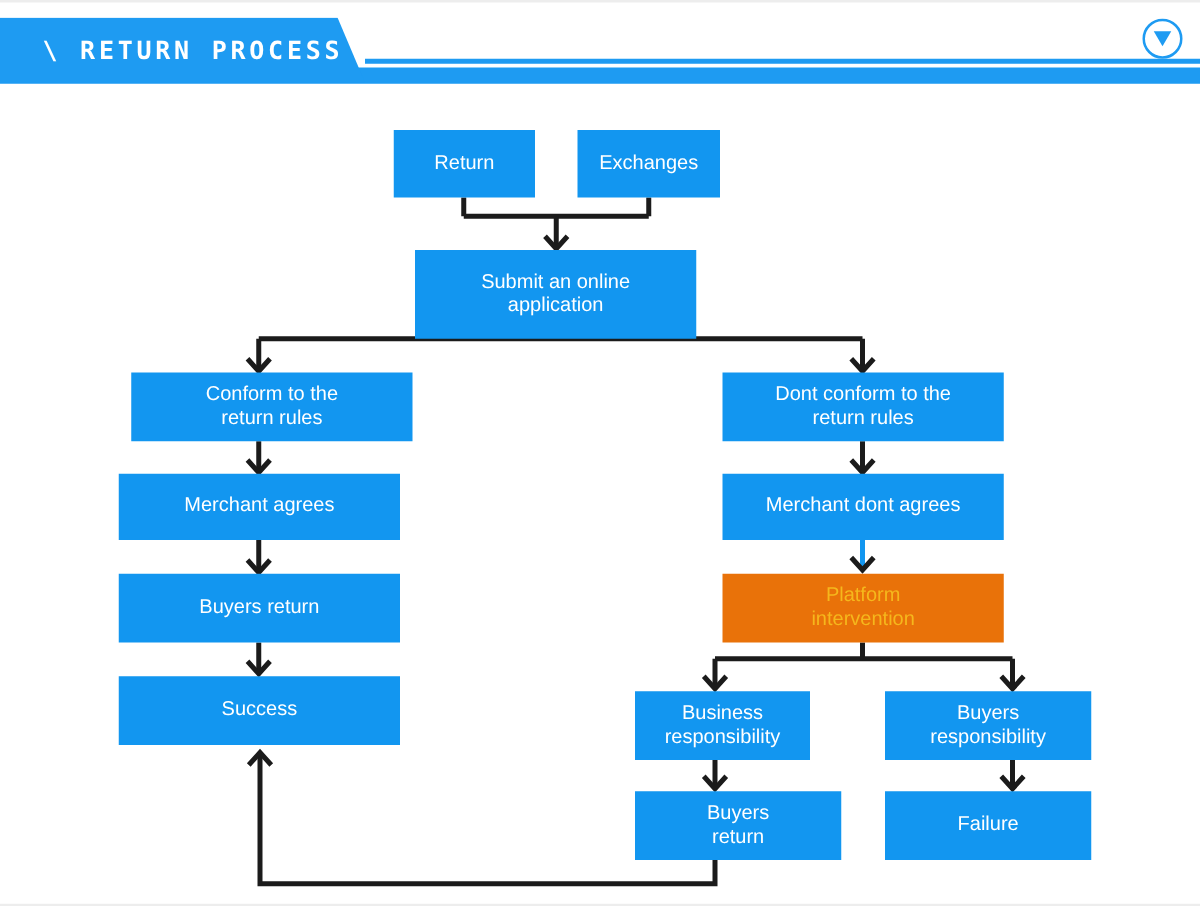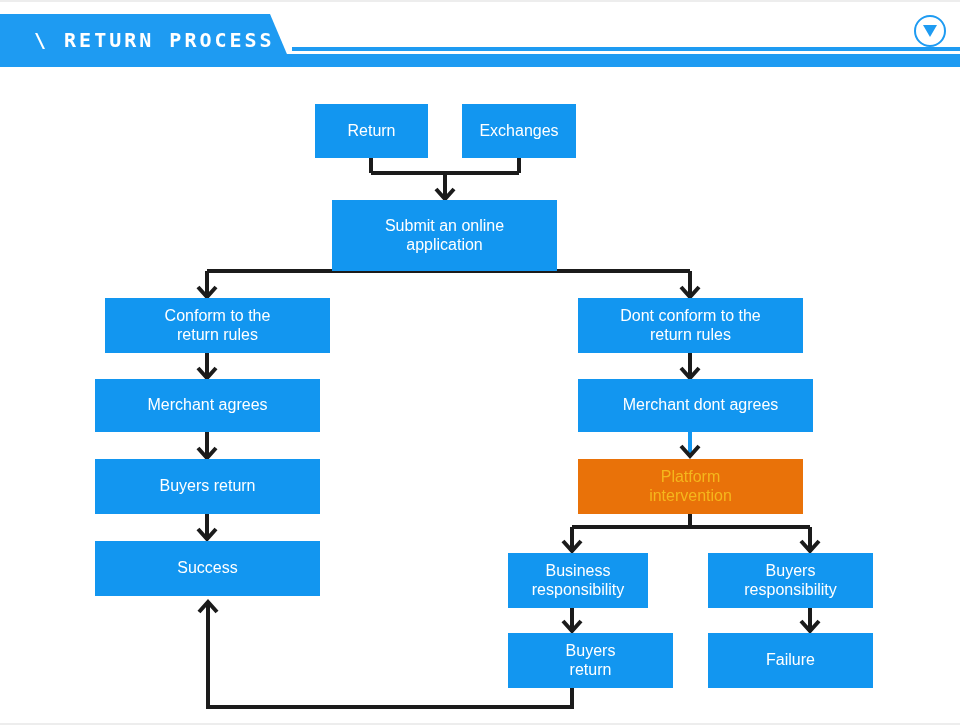--- a/index.html
+++ b/index.html
@@ -46,21 +46,21 @@
   }
   .node-label{white-space:pre-line;}
   .node.orange{background:var(--orange,#E97209);color:var(--orange-text,#F5B71C);}
 
   .n-return      {left:315px;top:104px;width:113px;height:54px;}
   .n-exchanges   {left:462px;top:104px;width:114px;height:54px;}
   .n-submit      {left:332px;top:200px;width:225px;height:71px;}
   .n-conform     {left:93px; top:298px;width:225px;height:55px;margin-left:12px;}
   .n-dontconform {left:578px;top:298px;width:225px;height:55px;}
   .n-magree      {left:95px; top:379px;width:225px;height:53px;}
-  .n-mdont       {left:578px;top:379px;width:225px;height:53px;padding-left:10px;}
+  .n-mdont       {left:578px;top:379px;width:225px;height:53px;}
   .n-breturn     {left:95px; top:459px;width:225px;height:55px;}
   .n-platform    {left:578px;top:459px;width:225px;height:55px;}
   .n-success     {left:95px; top:541px;width:225px;height:55px;}
   .n-bizresp     {left:508px;top:553px;width:140px;height:55px;}
   .n-buyresp     {left:708px;top:553px;width:165px;height:55px;}
   .n-breturn2    {left:508px;top:633px;width:165px;height:55px;}
   .n-failure     {left:708px;top:633px;width:165px;height:55px;}
 
   
   .connectors{position:absolute;left:0;top:0;pointer-events:none;}

